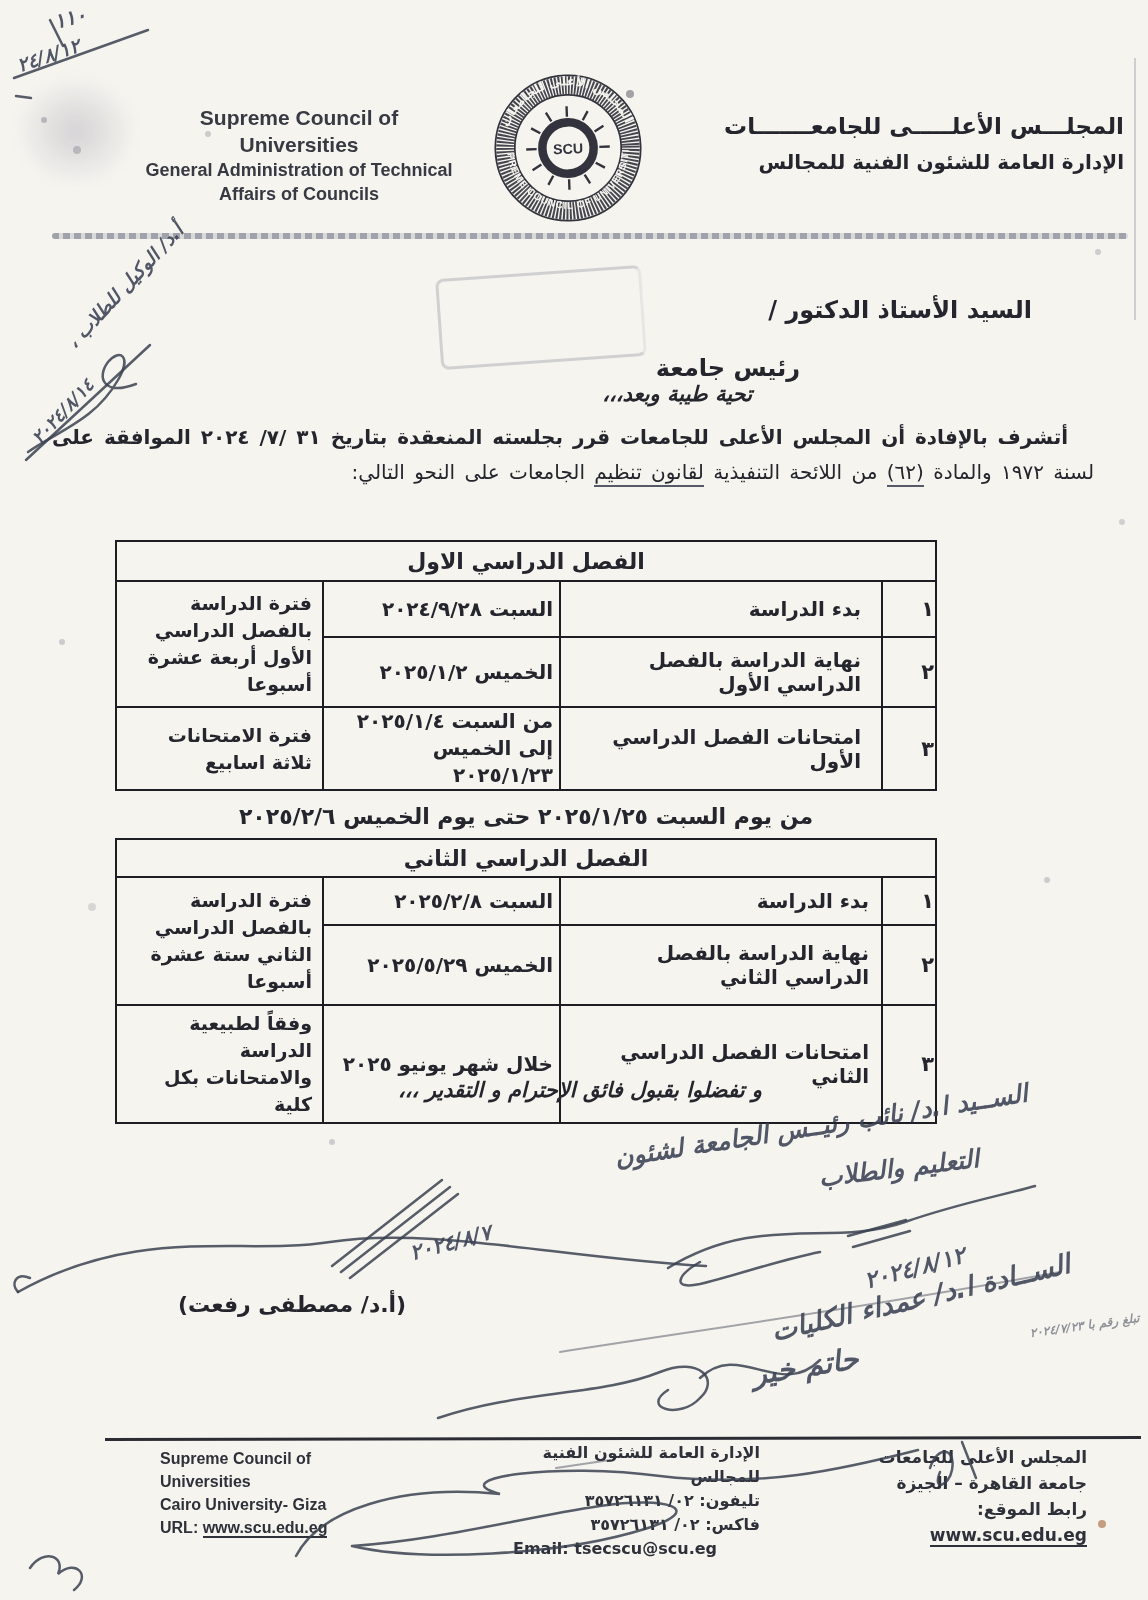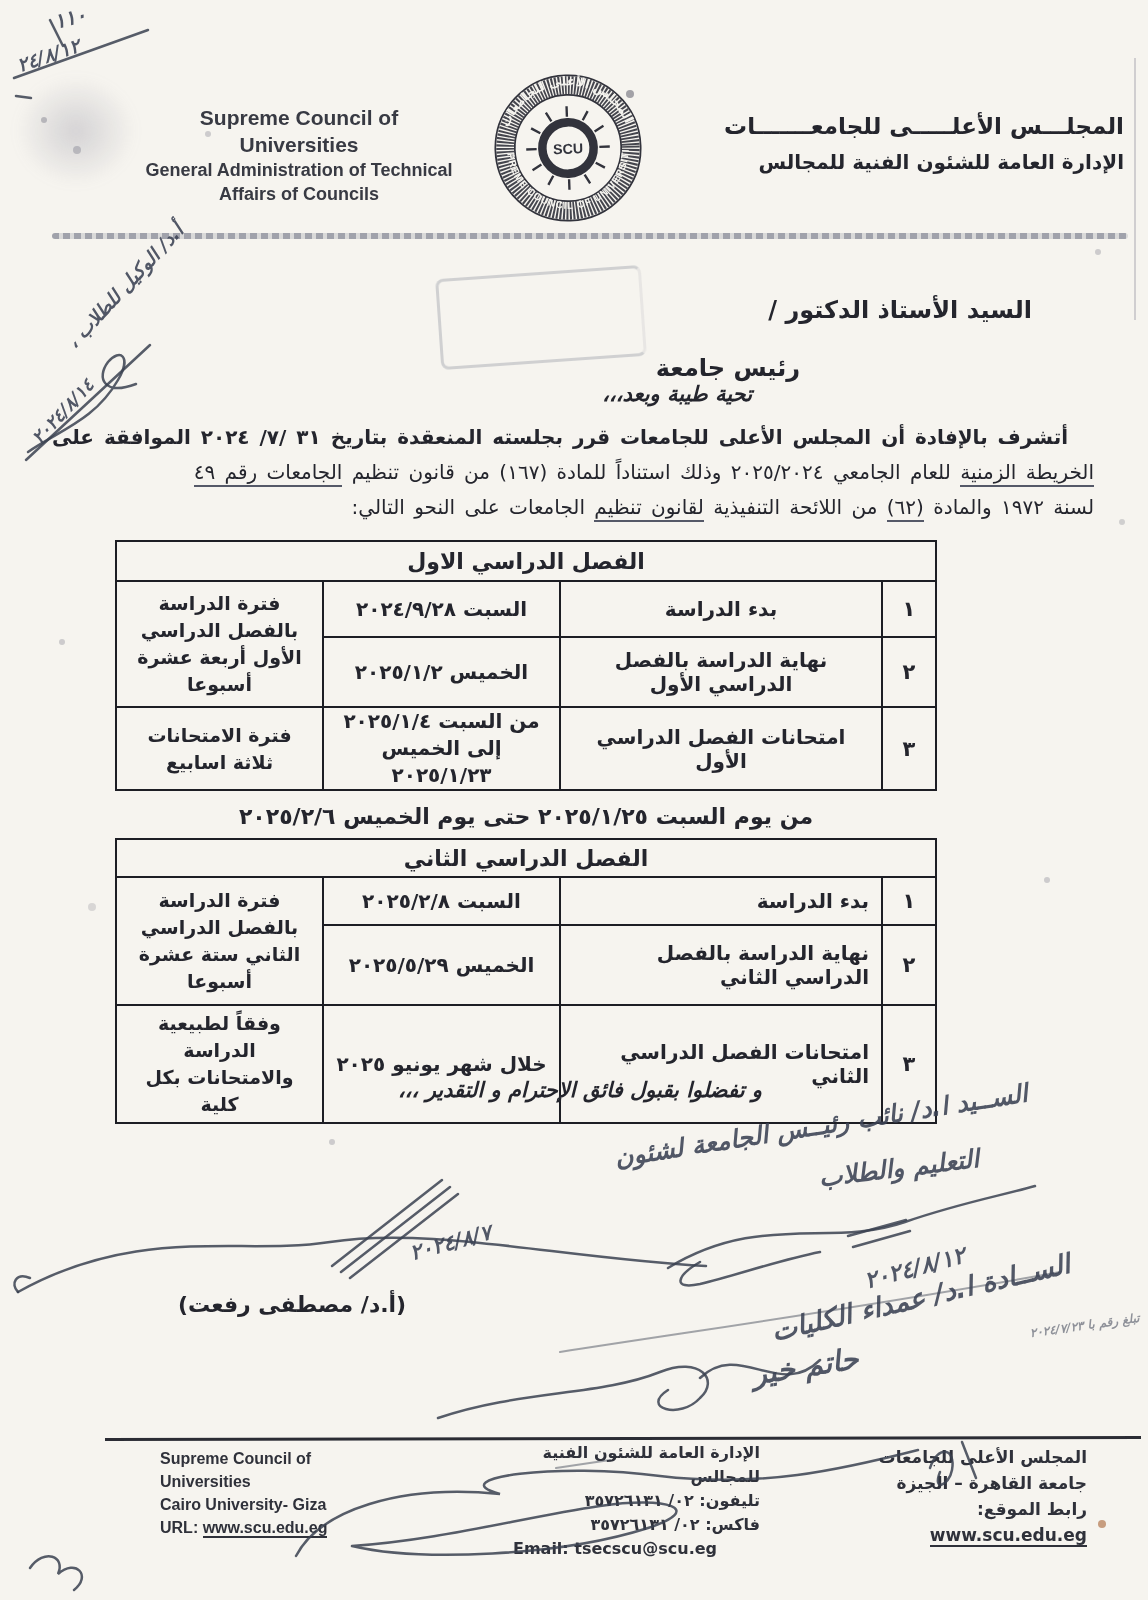--- a/index.html
+++ b/index.html
@@ -25,24 +25,24 @@
   .recip1{right:116px;top:296px;font-size:24px;font-weight:700;}
   .recip2{right:348px;top:354px;font-size:24px;font-weight:700;}
   .greet{right:396px;top:382px;font-size:21px;font-weight:700;font-style:italic;}
   .bodytxt{right:54px;top:420px;width:1044px;text-align:right;font-size:20px;line-height:35px;}
   .bodytxt .bl{white-space:nowrap;word-spacing:3px;}
   .bodytxt .indent{padding-right:26px;font-weight:bold;}
   .hand-u{border-bottom:2px solid rgba(45,50,70,.8);padding-bottom:1px;}
 
   
   .cal{position:absolute;border-collapse:collapse;direction:rtl;table-layout:fixed;width:822px;left:115px;}
-  .cal td{border:2.5px solid #1d1e24;font-weight:700;overflow:hidden;}
+  .cal td{border:2.5px solid #1d1e24;font-weight:700;overflow:hidden;text-align:right;}
   .cal .hdr-row td{font-size:22px;text-align:center;}
   .num-cell{text-align:center;font-size:21px;}
-  .item-cell{font-size:20px;text-align:center;padding:0 12px;border-radius:21px;}
+  .item-cell{font-size:20px;text-align:center;padding:0 20px;border-radius:21px;}
   .date-cell{font-size:20px;text-align:center;padding:0 6px;line-height:27px;}
   .period-cell{font-size:19px;text-align:center;line-height:27px;padding:4px 10px;}
   .t2 .item-cell{text-align:right;padding-right:12px;}
 
   .vac-title{left:115px;top:776px;width:822px;text-align:center;font-size:22px;font-weight:700;}
   .vac-range{left:115px;top:804px;width:822px;text-align:center;font-size:22px;font-weight:700;}
 
   .closing{left:290px;top:1078px;width:580px;text-align:center;font-size:21px;font-weight:700;font-style:italic;}
   .sig-title{left:130px;top:1158px;width:312px;text-align:center;font-size:22px;font-weight:700;}
   .sig-name{left:150px;top:1292px;width:284px;text-align:center;font-size:22px;font-weight:700;}
@@ -118,21 +118,20 @@
   </div>
 
   <div class="abs divider"></div>
 
   <div class="abs recip1 ar nowrap">السيد الأستاذ الدكتور /</div>
   <div class="abs recip2 ar nowrap">رئيس جامعة</div>
   <div class="abs greet ar nowrap">تحية طيبة وبعد،،،</div>
 
   <div class="abs bodytxt ar">
     <div class="bl indent">أتشرف بالإفادة أن المجلس الأعلى للجامعات قرر بجلسته المنعقدة بتاريخ ٣١ /٧/ ٢٠٢٤ الموافقة على</div>
-    <div class="bl"><span class="hand-u">الخريطة الزمنية</span><span> للعام الجامعي ٢٠٢٥/٢٠٢٤ وذلك استناداً للمادة (١٦٧) من قانون تنظيم </span><span class="hand-u">الجامعات رقم ٤٩</span></div>
     <div class="bl"><span>لسنة ١٩٧٢ والمادة </span><span class="hand-u">(٦٢)</span><span> من اللائحة التنفيذية </span><span class="hand-u">لقانون تنظيم</span><span> الجامعات على النحو التالي:</span></div>
   </div>
 
   <table class="cal t1" style="top:540px;">
     <colgroup>
         <col style="width:54px">
         <col style="width:322px">
         <col style="width:237px">
         <col style="width:207px">
       </colgroup>

